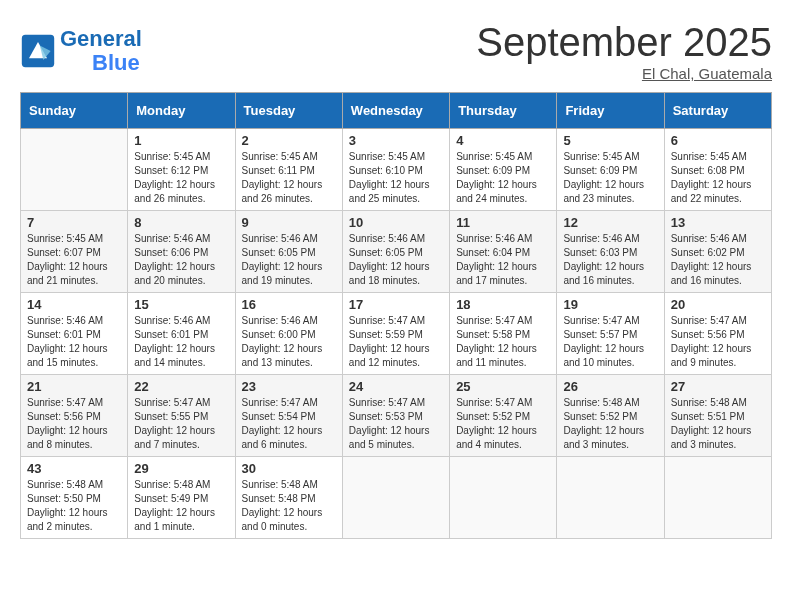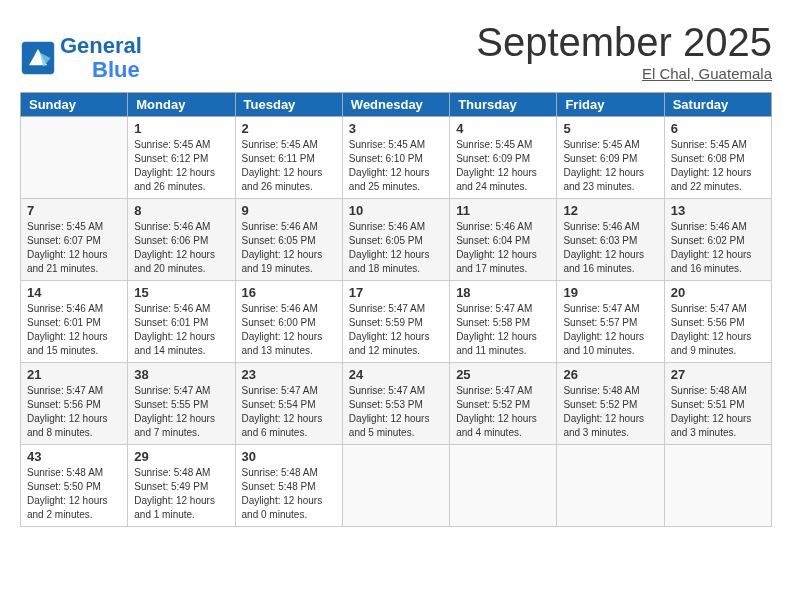--- a/index.html
+++ b/index.html
@@ -6,21 +6,21 @@
     body {
       font-family: Arial, sans-serif;
       background: #fff;
       width: 792px;
       min-height: 612px;
       padding: 20px;
     }
     .header {
       display: flex;
       justify-content: space-between;
-      align-items: flex-end;
+      align-items: center;
       margin-bottom: 10px;
     }
     .logo {
       display: flex;
       align-items: center;
     }
     .logo-text {
       font-size: 22px;
       font-weight: bold;
       color: #333;
@@ -49,21 +49,21 @@
     }
     table {
       width: 100%;
       border-collapse: collapse;
       table-layout: fixed;
     }
     thead tr th {
       background-color: #1a6bb5;
       color: #fff;
       text-align: left;
-      padding: 4px 8px;
+      padding: 10px 8px;
       font-size: 13px;
       font-weight: bold;
       border: 1px solid #aaa;
     }
     tbody tr td {
       border: 1px solid #ccc;
       vertical-align: top;
       padding: 4px 6px;
       font-size: 10.5px;
       color: #333;
@@ -272,21 +272,21 @@
       </tr>
       <tr>
         <td>
           <div class="day-num">21</div>
           <div class="day-info" style="white-space: pre-line;">Sunrise: 5:47 AM
 Sunset: 5:56 PM
 Daylight: 12 hours
 and 8 minutes.</div>
         </td>
         <td>
-          <div class="day-num">38</div>
+          <div class="day-num">22</div>
           <div class="day-info" style="white-space: pre-line;">Sunrise: 5:47 AM
 Sunset: 5:55 PM
 Daylight: 12 hours
 and 7 minutes.</div>
         </td>
         <td>
           <div class="day-num">23</div>
           <div class="day-info" style="white-space: pre-line;">Sunrise: 5:47 AM
 Sunset: 5:54 PM
 Daylight: 12 hours

